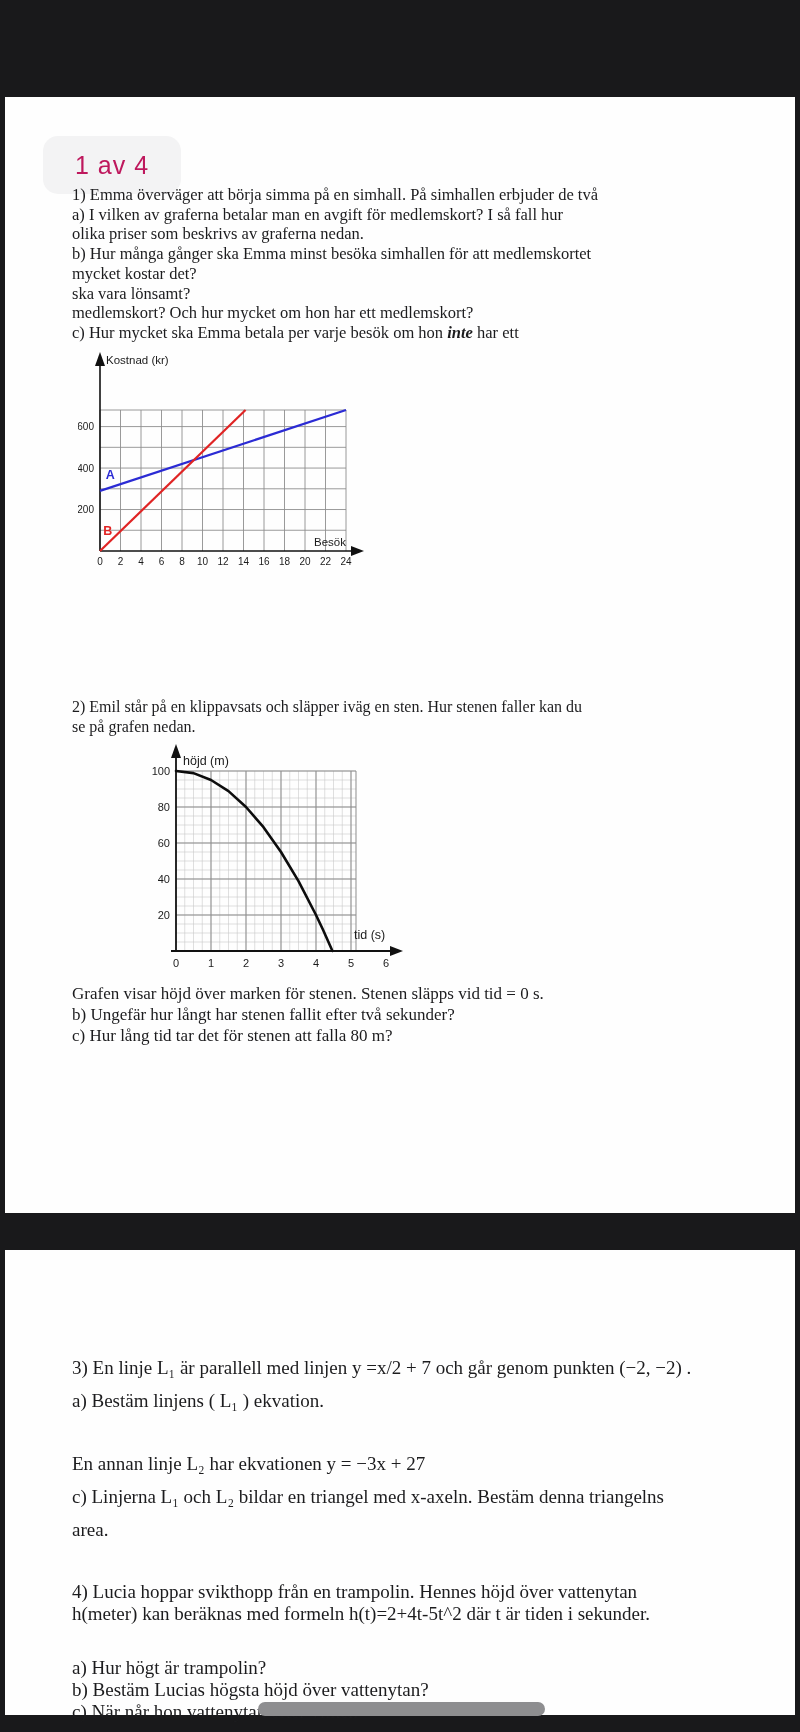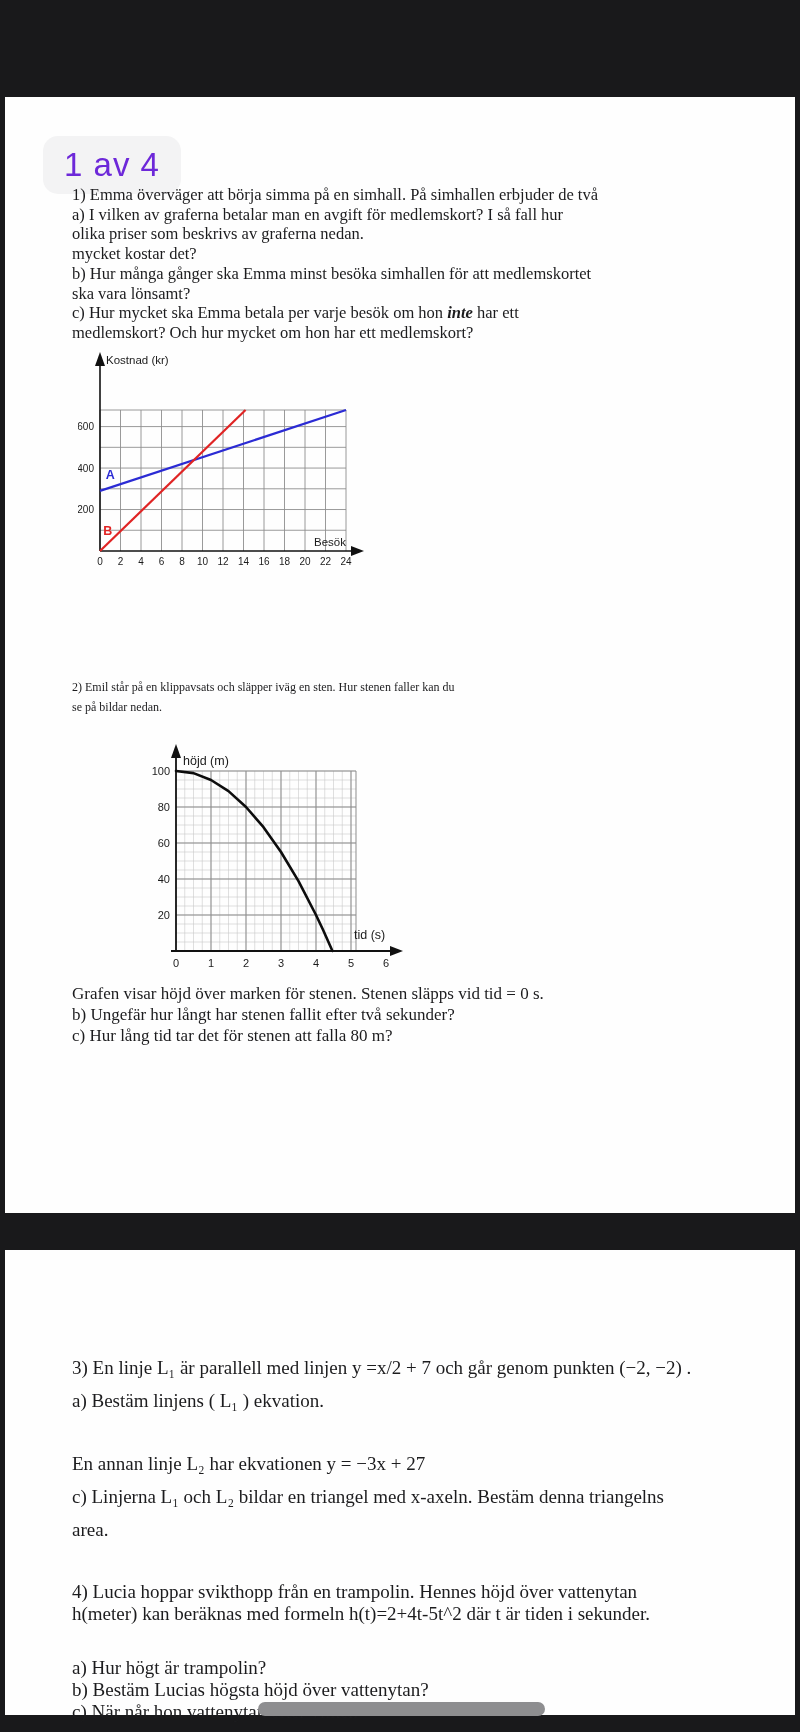--- a/index.html
+++ b/index.html
@@ -9,24 +9,24 @@
     font-family:"Liberation Serif", serif;color:#1c1c1e;
   }
   .page{position:absolute;left:5px;width:790px;background:#fefefe}
   #page1{top:97px;height:1116px}
   #page2{top:1250px;height:465px}
   .abs{position:absolute}
   .l{white-space:nowrap}
   .badge{
     left:38px;top:39px;width:138px;height:58px;background:#f3f3f4;border-radius:15px;
     display:flex;align-items:center;justify-content:center;
-    font-family:"Liberation Sans", sans-serif;font-size:33px;color:#6d28d9;letter-spacing:1px;
+    font-family:"Liberation Sans", sans-serif;font-size:25px;color:#be185d;letter-spacing:1px;
   }
   #q1{left:67px;top:88px;font-size:16.5px;line-height:19.7px}
-  #q2i{left:67px;top:580px;font-size:12px;line-height:20px}
+  #q2i{left:67px;top:600px;font-size:16px;line-height:20px}
   #q2a{left:67px;top:886px;font-size:17px;line-height:21px}
   #q3{left:67px;top:101px;font-size:19px;line-height:33px}
   #q4{left:67px;top:331px;font-size:19px;line-height:22px}
   .sp30{height:30px}
   .sp32{height:32px}
   #chart1{left:73px;top:253px;width:290px;height:226px}
   #chart2{left:130px;top:641px;width:280px;height:240px}
   .homebar{
     left:258px;top:1702px;width:287px;height:14px;border-radius:7px;background:#8e8e90;
   }
@@ -39,25 +39,25 @@
 <div class="page" id="page1">
 
   <div class="abs badge">
     <span>1 av 4</span>
   </div>
 
   <div class="abs" id="q1">
     <div class="l">1) Emma överväger att börja simma på en simhall. På simhallen erbjuder de två</div>
     <div class="l">a)  I vilken av graferna betalar man en avgift för medlemskort? I så fall hur</div>
     <div class="l">olika priser som beskrivs av graferna nedan.</div>
+    <div class="l">b)  Hur många gånger ska Emma minst besöka simhallen för att medlemskortet</div>
     <div class="l">mycket kostar det?</div>
-    <div class="l">b)  Hur många gånger ska Emma minst besöka simhallen för att medlemskortet</div>
     <div class="l">ska vara lönsamt?</div>
+    <div class="l">medlemskort? Och hur mycket om hon har ett medlemskort?</div>
     <div class="l"><span>c)  Hur mycket ska Emma betala per varje besök om hon </span><b><i>inte</i></b><span> har ett</span></div>
-    <div class="l">medlemskort? Och hur mycket om hon har ett medlemskort?</div>
   </div>
 
   <div class="abs" id="chart1">
     <svg width="290" height="226" viewBox="0 0 290 226">
         <line x1="22" y1="60" x2="22" y2="201" stroke="#8f8f8f" stroke-width="0.9"></line>
         <text x="22" y="215" font-family="&quot;Liberation Sans&quot;, sans-serif" font-size="10" fill="#1b1b1b" text-anchor="middle">0</text>
         <line x1="42.5" y1="60" x2="42.5" y2="201" stroke="#8f8f8f" stroke-width="0.9"></line>
         <text x="42.5" y="215" font-family="&quot;Liberation Sans&quot;, sans-serif" font-size="10" fill="#1b1b1b" text-anchor="middle">2</text>
         <line x1="63" y1="60" x2="63" y2="201" stroke="#8f8f8f" stroke-width="0.9"></line>
         <text x="63" y="215" font-family="&quot;Liberation Sans&quot;, sans-serif" font-size="10" fill="#1b1b1b" text-anchor="middle">4</text>
@@ -99,21 +99,21 @@
         <text x="236" y="196" font-family="&quot;Liberation Sans&quot;, sans-serif" font-size="11.5" fill="#1b1b1b">Besök</text>
         <polyline points="22,140.86764705882354 268,60" fill="none" stroke="#2b2bd4" stroke-width="2.2"></polyline>
         <text x="27.6375" y="129.46323529411765" font-family="&quot;Liberation Sans&quot;, sans-serif" font-size="12.5" fill="#2b2bd4" font-weight="bold">A</text>
         <polyline points="22,201 167.55,60" fill="none" stroke="#e02424" stroke-width="2.2"></polyline>
         <text x="25.28" y="185.4485294117647" font-family="&quot;Liberation Sans&quot;, sans-serif" font-size="12.5" fill="#e02424" font-weight="bold">B</text>
       </svg>
   </div>
 
   <div class="abs" id="q2i">
     <div class="l">2) Emil står på en klippavsats och släpper iväg en sten. Hur stenen faller kan du</div>
-    <div class="l">se på bildar nedan.</div>
+    <div class="l">se på grafen nedan.</div>
   </div>
 
   <div class="abs" id="chart2">
     <svg width="280" height="240" viewBox="0 0 280 240">
         <line x1="41" y1="33" x2="41" y2="213" stroke="#c9c9c9" stroke-width="0.6"></line>
         <line x1="49.75" y1="33" x2="49.75" y2="213" stroke="#c9c9c9" stroke-width="0.6"></line>
         <line x1="58.5" y1="33" x2="58.5" y2="213" stroke="#c9c9c9" stroke-width="0.6"></line>
         <line x1="67.25" y1="33" x2="67.25" y2="213" stroke="#c9c9c9" stroke-width="0.6"></line>
         <line x1="76" y1="33" x2="76" y2="213" stroke="#c9c9c9" stroke-width="0.6"></line>
         <line x1="84.75" y1="33" x2="84.75" y2="213" stroke="#c9c9c9" stroke-width="0.6"></line>

